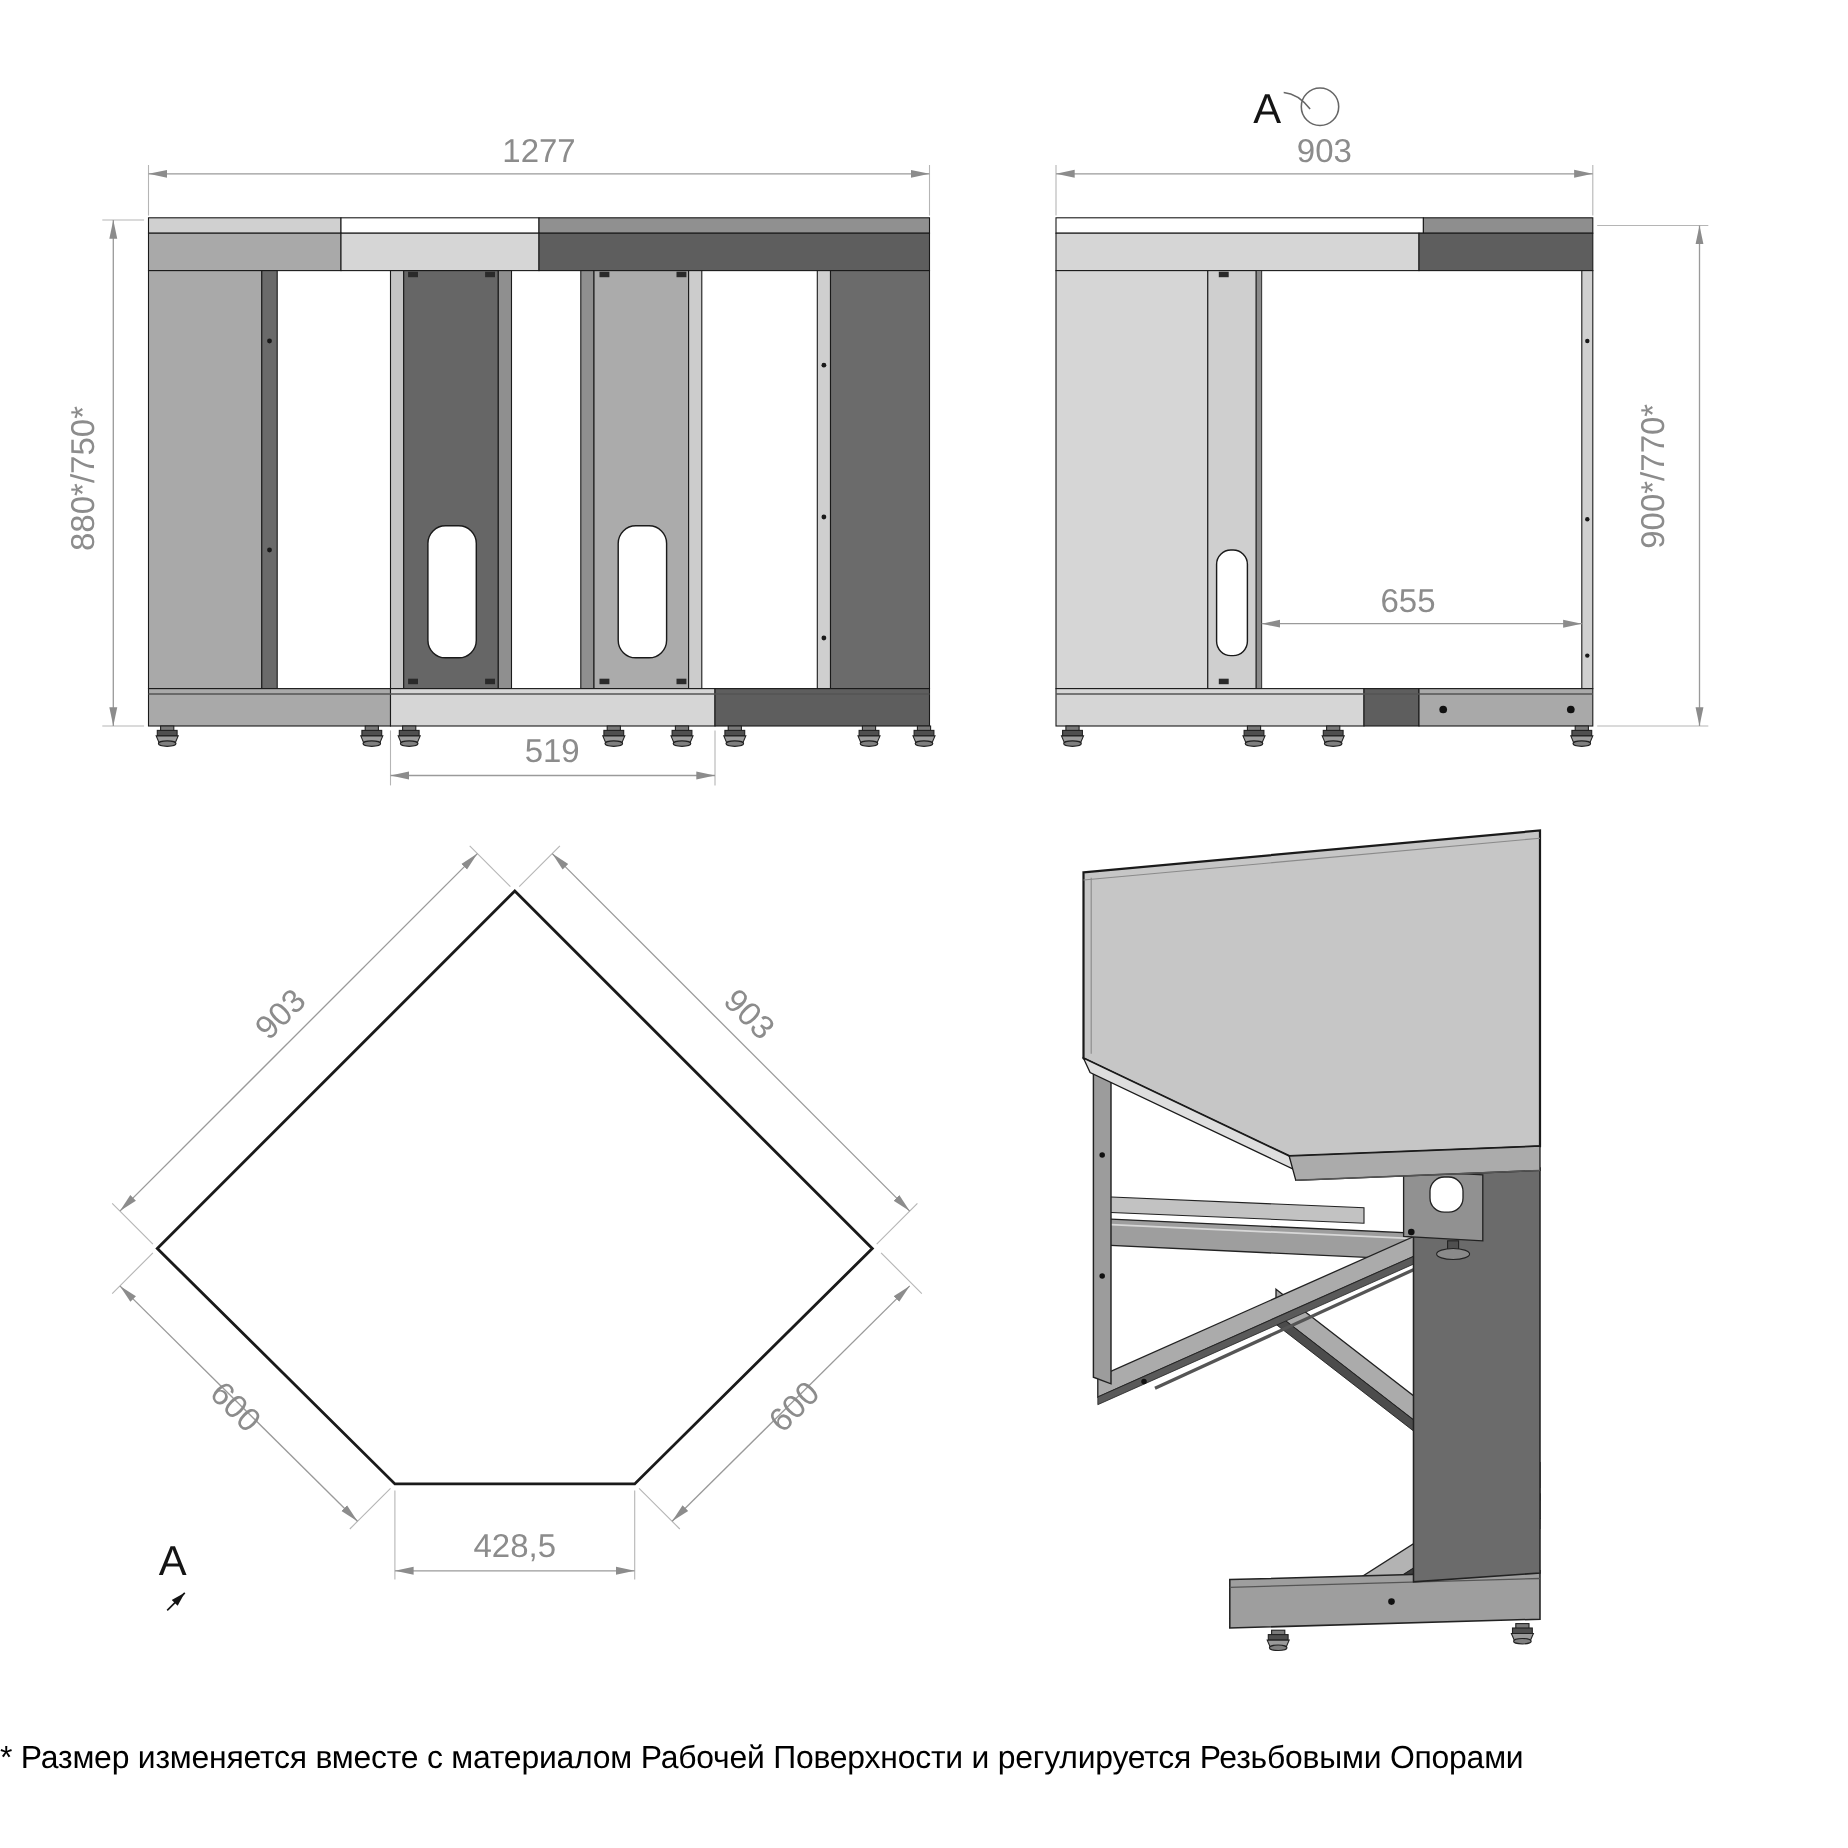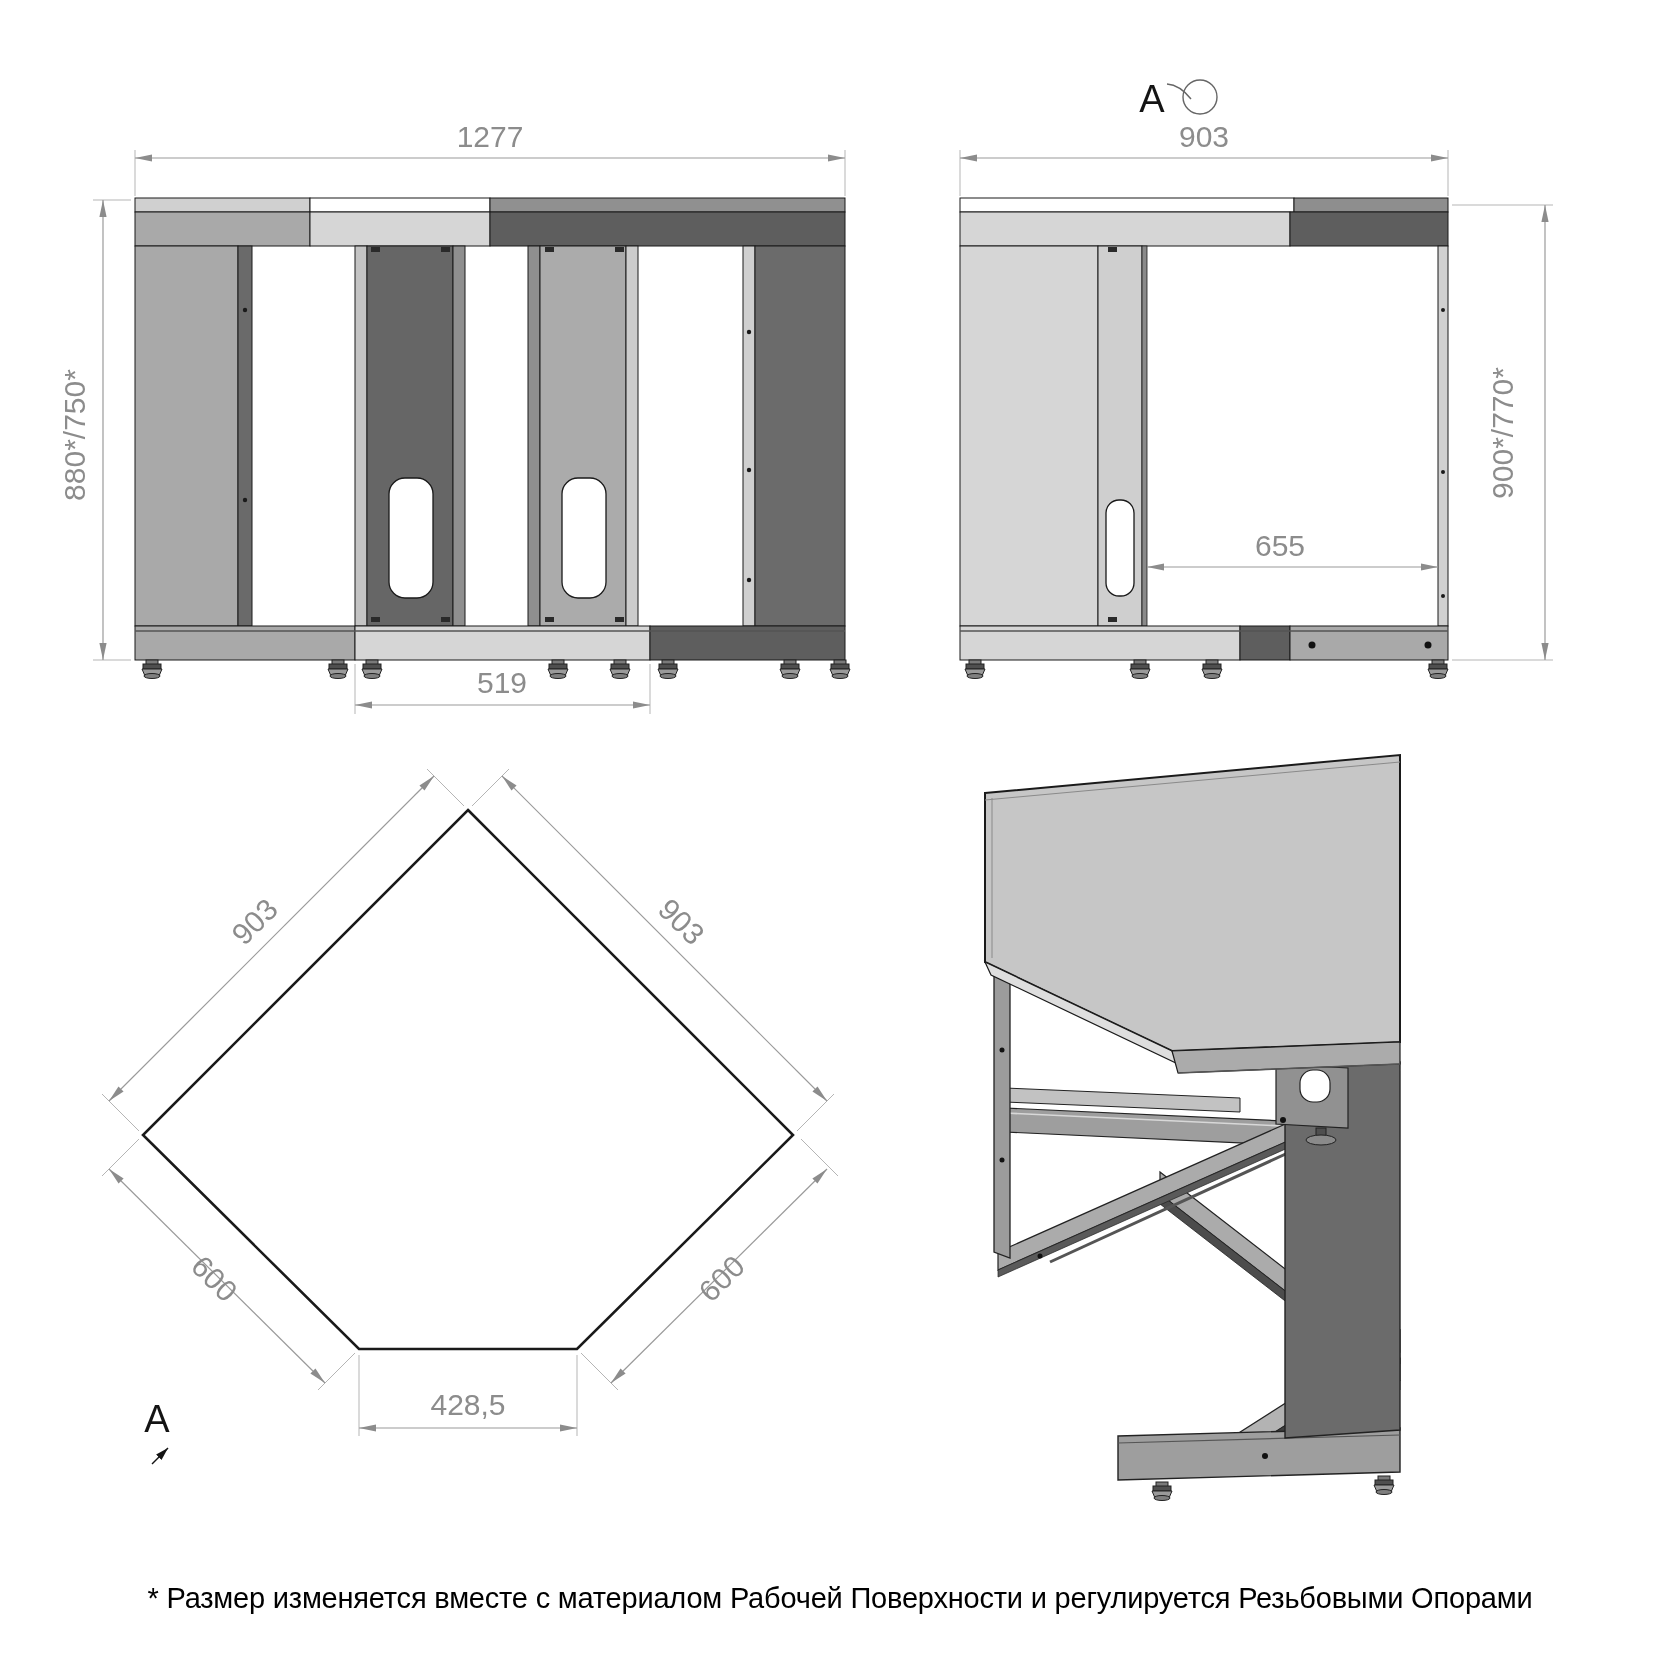--- a/index.html
+++ b/index.html
@@ -2,21 +2,21 @@
 <html><head>
 <meta charset="utf-8">
 <style>
   html,body{margin:0;padding:0;background:#fff;}
   .canvas{position:relative;width:1680px;height:1680px;background:#ffffff;overflow:hidden;
           font-family:"Liberation Sans", sans-serif;}
   svg{position:absolute;left:0;top:0;}
   text{font-family:"Liberation Sans", sans-serif;}
   .dim{font-size:30px;fill:#8c8c8c;}
   .marker{font-size:38px;fill:#141414;}
-  .note{position:absolute;left:0;top:1582px;width:1680px;text-align:center;
+  .note{position:absolute;left:0;top:1582px;width:1680px;text-align:left;
         font-size:29px;color:#000;letter-spacing:-0.2px;}
 </style>
 </head>
 <body>
 
 <div class="canvas">
 <svg width="1680" height="1680" viewBox="0 0 1680 1680">
   <defs>
     <marker id="arr" markerUnits="userSpaceOnUse" markerWidth="18" markerHeight="10" refX="17" refY="5" orient="auto-start-reverse">
       <path d="M0,1.4 L17,5 L0,8.6 Z" fill="#8c8c8c"></path>

